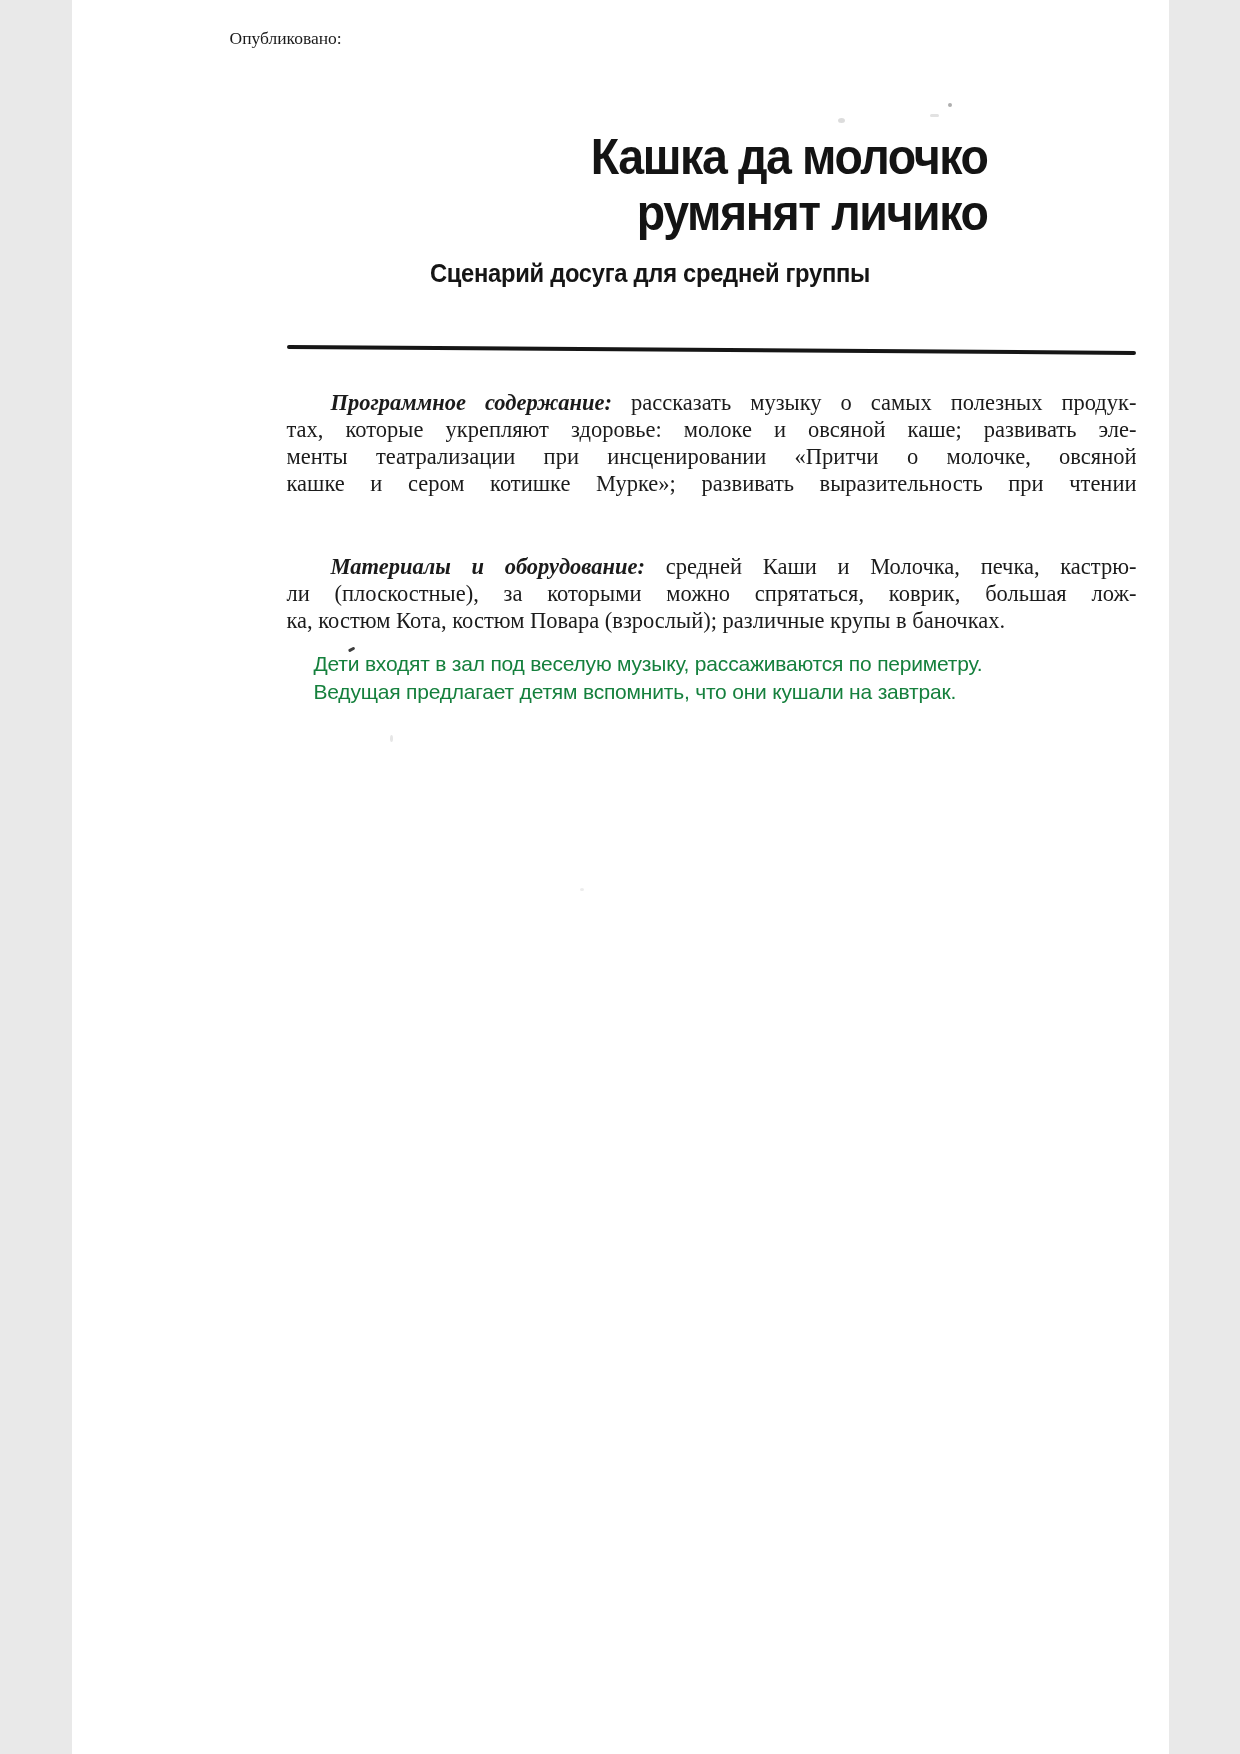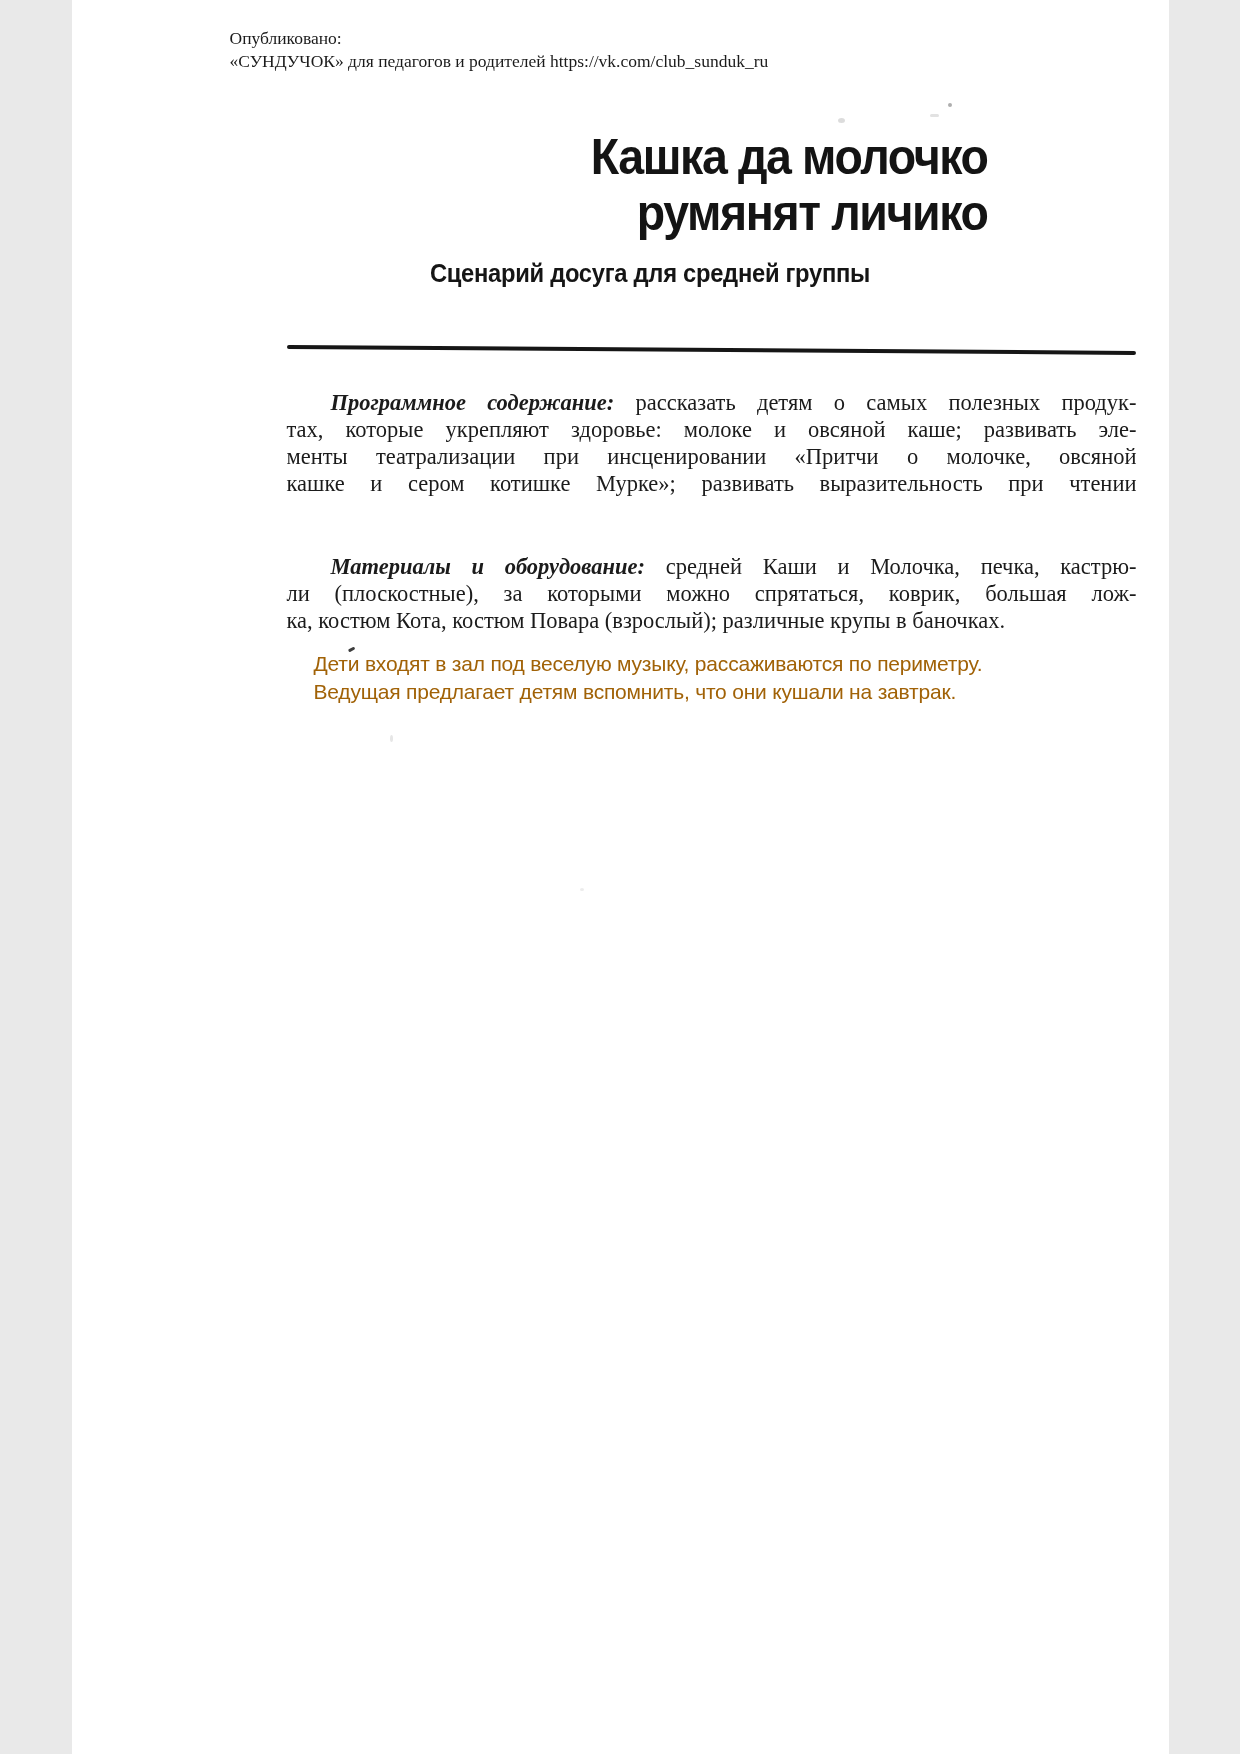--- a/index.html
+++ b/index.html
@@ -87,54 +87,53 @@
   
   .stage {
     position: absolute;
     left: 242px;
     top: 650px;
     width: 700px;
     font-family: "Liberation Sans", sans-serif;
     font-size: 21px;
     line-height: 27.5px;
     letter-spacing: -0.2px;
-    color: #a16207;
+    color: #15803d;
     white-space: nowrap;
   }
 
   
   .speck { position: absolute; border-radius: 50%; }
   .speck-1 { left: 876px; top: 103px; width: 4px; height: 4px; background: #aeaeae; }
   .speck-2 { left: 766px; top: 118px; width: 7px; height: 5px; background: #dcdcdc; }
   .speck-3 { left: 858px; top: 114px; width: 9px; height: 3px; background: #e2e2e2; border-radius: 2px; }
   .speck-4 { left: 276px; top: 648px; width: 7px; height: 2.5px; background: #3d3d3d; border-radius: 2px; transform: rotate(-28deg); }
   .speck-5 { left: 318px; top: 735px; width: 3px; height: 7px; background: #e6e6e6; }
   .speck-6 { left: 508px; top: 888px; width: 4px; height: 3px; background: #ececec; }
 </style>
 </head>
 <body>
 
 <div class="page">
 
   <div class="pub">
     <div>Опубликовано:</div>
-    <div>«СУНДУЧОК» для педагогов и родителей https://vk.com/club_sunduk_ru</div>
   </div>
 
   <div class="title-wrap">
     <span class="tline">Кашка да молочко</span>
     <span class="tline">румянят личико</span>
   </div>
 
   <div class="subtitle">Сценарий досуга для средней группы</div>
 
   <div class="rule"></div>
 
   <div class="col" id="para1">
-    <div class="ln j indent"><span class="lead">Программное содержание:</span><span> рассказать детям о самых полезных продук-</span></div>
+    <div class="ln j indent"><span class="lead">Программное содержание:</span><span> рассказать музыку о самых полезных продук-</span></div>
     <div class="ln j">тах, которые укрепляют здоровье: молоке и овсяной каше; развивать эле-</div>
     <div class="ln j">менты театрализации при инсценировании «Притчи о молочке, овсяной</div>
     <div class="ln j">кашке и сером котишке Мурке»; развивать выразительность при чтении</div>
   </div>
 
   <div class="col" id="para2">
     <div class="ln j indent"><span class="lead">Материалы и оборудование:</span><span> средней Каши и Молочка, печка, кастрю-</span></div>
     <div class="ln j">ли (плоскостные), за которыми можно спрятаться, коврик, большая лож-</div>
     <div class="ln">ка, костюм Кота, костюм Повара (взрослый); различные крупы в баночках.</div>
   </div>

